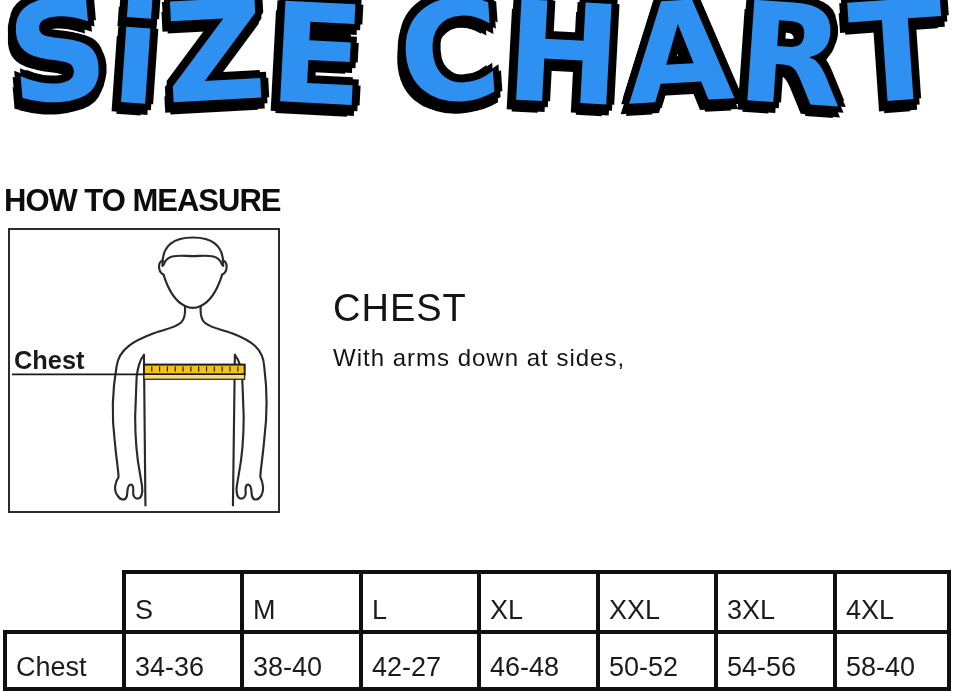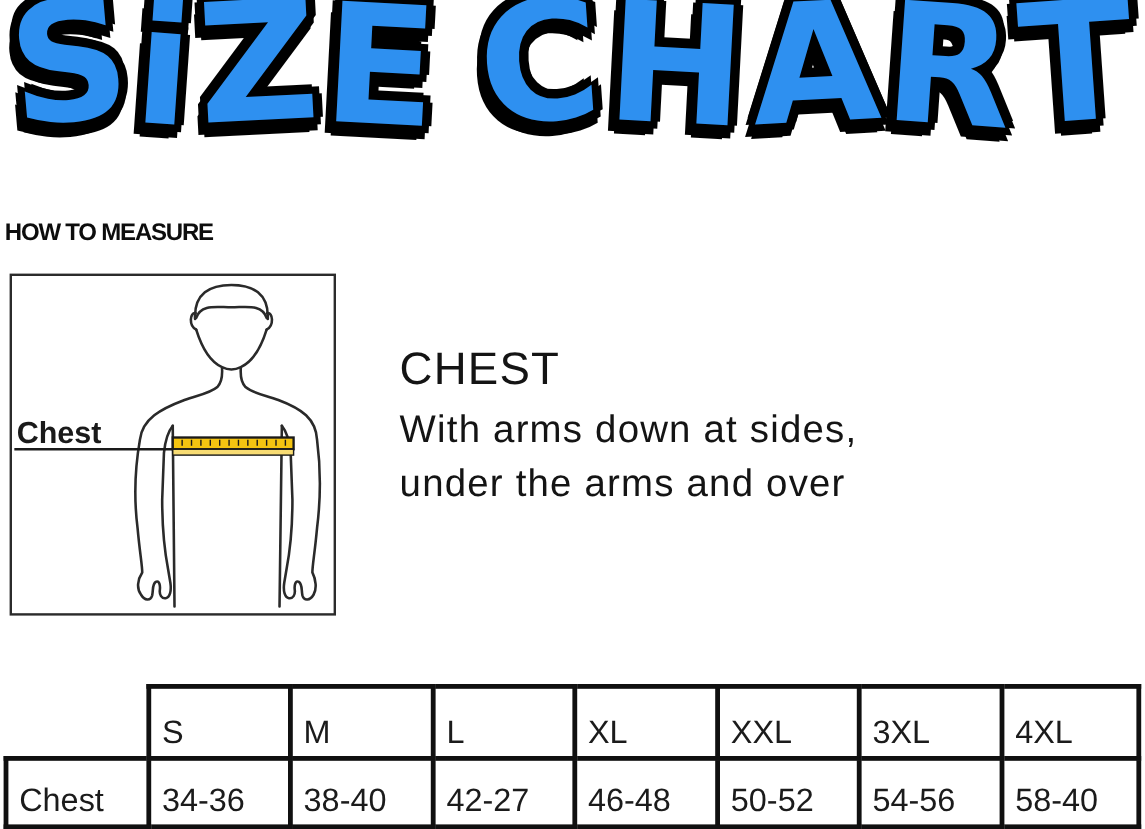--- a/index.html
+++ b/index.html
@@ -31,21 +31,21 @@
   .title-letter:nth-child(4){transform:rotate(3deg) translateY(3px);}
   .title-letter:nth-child(6){transform:rotate(-4deg);}
   .title-letter:nth-child(7){transform:rotate(3deg) translateY(2px);}
   .title-letter:nth-child(8){transform:rotate(-3deg) translateY(1px);}
   .title-letter:nth-child(9){transform:rotate(4deg) translateY(3px);}
   .title-letter:nth-child(10){transform:rotate(-4deg);}
 
   
   .how-to{
     position:absolute;left:4px;top:183px;
-    font-size:20px;font-weight:700;letter-spacing:-1px;color:#0d0d0d;
+    font-size:31px;font-weight:700;letter-spacing:-1px;color:#0d0d0d;
   }
 
   
   .diagram-box{
     position:absolute;left:8px;top:228px;width:268px;height:281px;
     border:2px solid #2b2b2b;background:#fff;
   }
   .diagram-box svg{display:block;}
   .body-line{fill:none;stroke:#2a2a2a;stroke-width:2.2;stroke-linecap:round;stroke-linejoin:round;}
   .chest-pointer{fill:none;stroke:#1a1a1a;stroke-width:2;}
@@ -54,21 +54,21 @@
   .tape-ticks{fill:none;stroke:#1a1a1a;stroke-width:1.2;}
   .chest-label-text{
     font-family:"Liberation Sans",sans-serif;font-size:26px;font-weight:700;fill:#1a1a1a;
   }
 
   
   .chest-section{position:absolute;left:333px;top:286px;width:620px;}
   .chest-heading{
     font-size:38px;font-weight:400;letter-spacing:1px;line-height:44px;color:#141414;
   }
-  .chest-lines{margin-top:5px;font-size:32px;font-weight:400;letter-spacing:1px;
+  .chest-lines{margin-top:5px;font-size:24px;font-weight:400;letter-spacing:1px;
     line-height:45px;color:#141414;white-space:nowrap;}
 
   
   .size-table{
     position:absolute;left:3px;top:570px;width:944px;
     border-collapse:collapse;table-layout:fixed;
   }
   .size-table td{
     border:4px solid #101010;
     vertical-align:bottom;
@@ -116,21 +116,20 @@
       </g>
 
       <text class="chest-label-text" x="4" y="142">Chest</text>
     </svg>
   </div>
 
   <div class="chest-section">
     <div class="chest-heading">CHEST</div>
     <div class="chest-lines">
       <div>With arms down at sides,</div>
-      <div>under the arms and over</div>
     </div>
   </div>
 
   <table class="size-table">
     <colgroup>
       <col style="width:119px">
         <col style="width:118px">
         <col style="width:119px">
         <col style="width:118px">
       <col style="width:119px">

